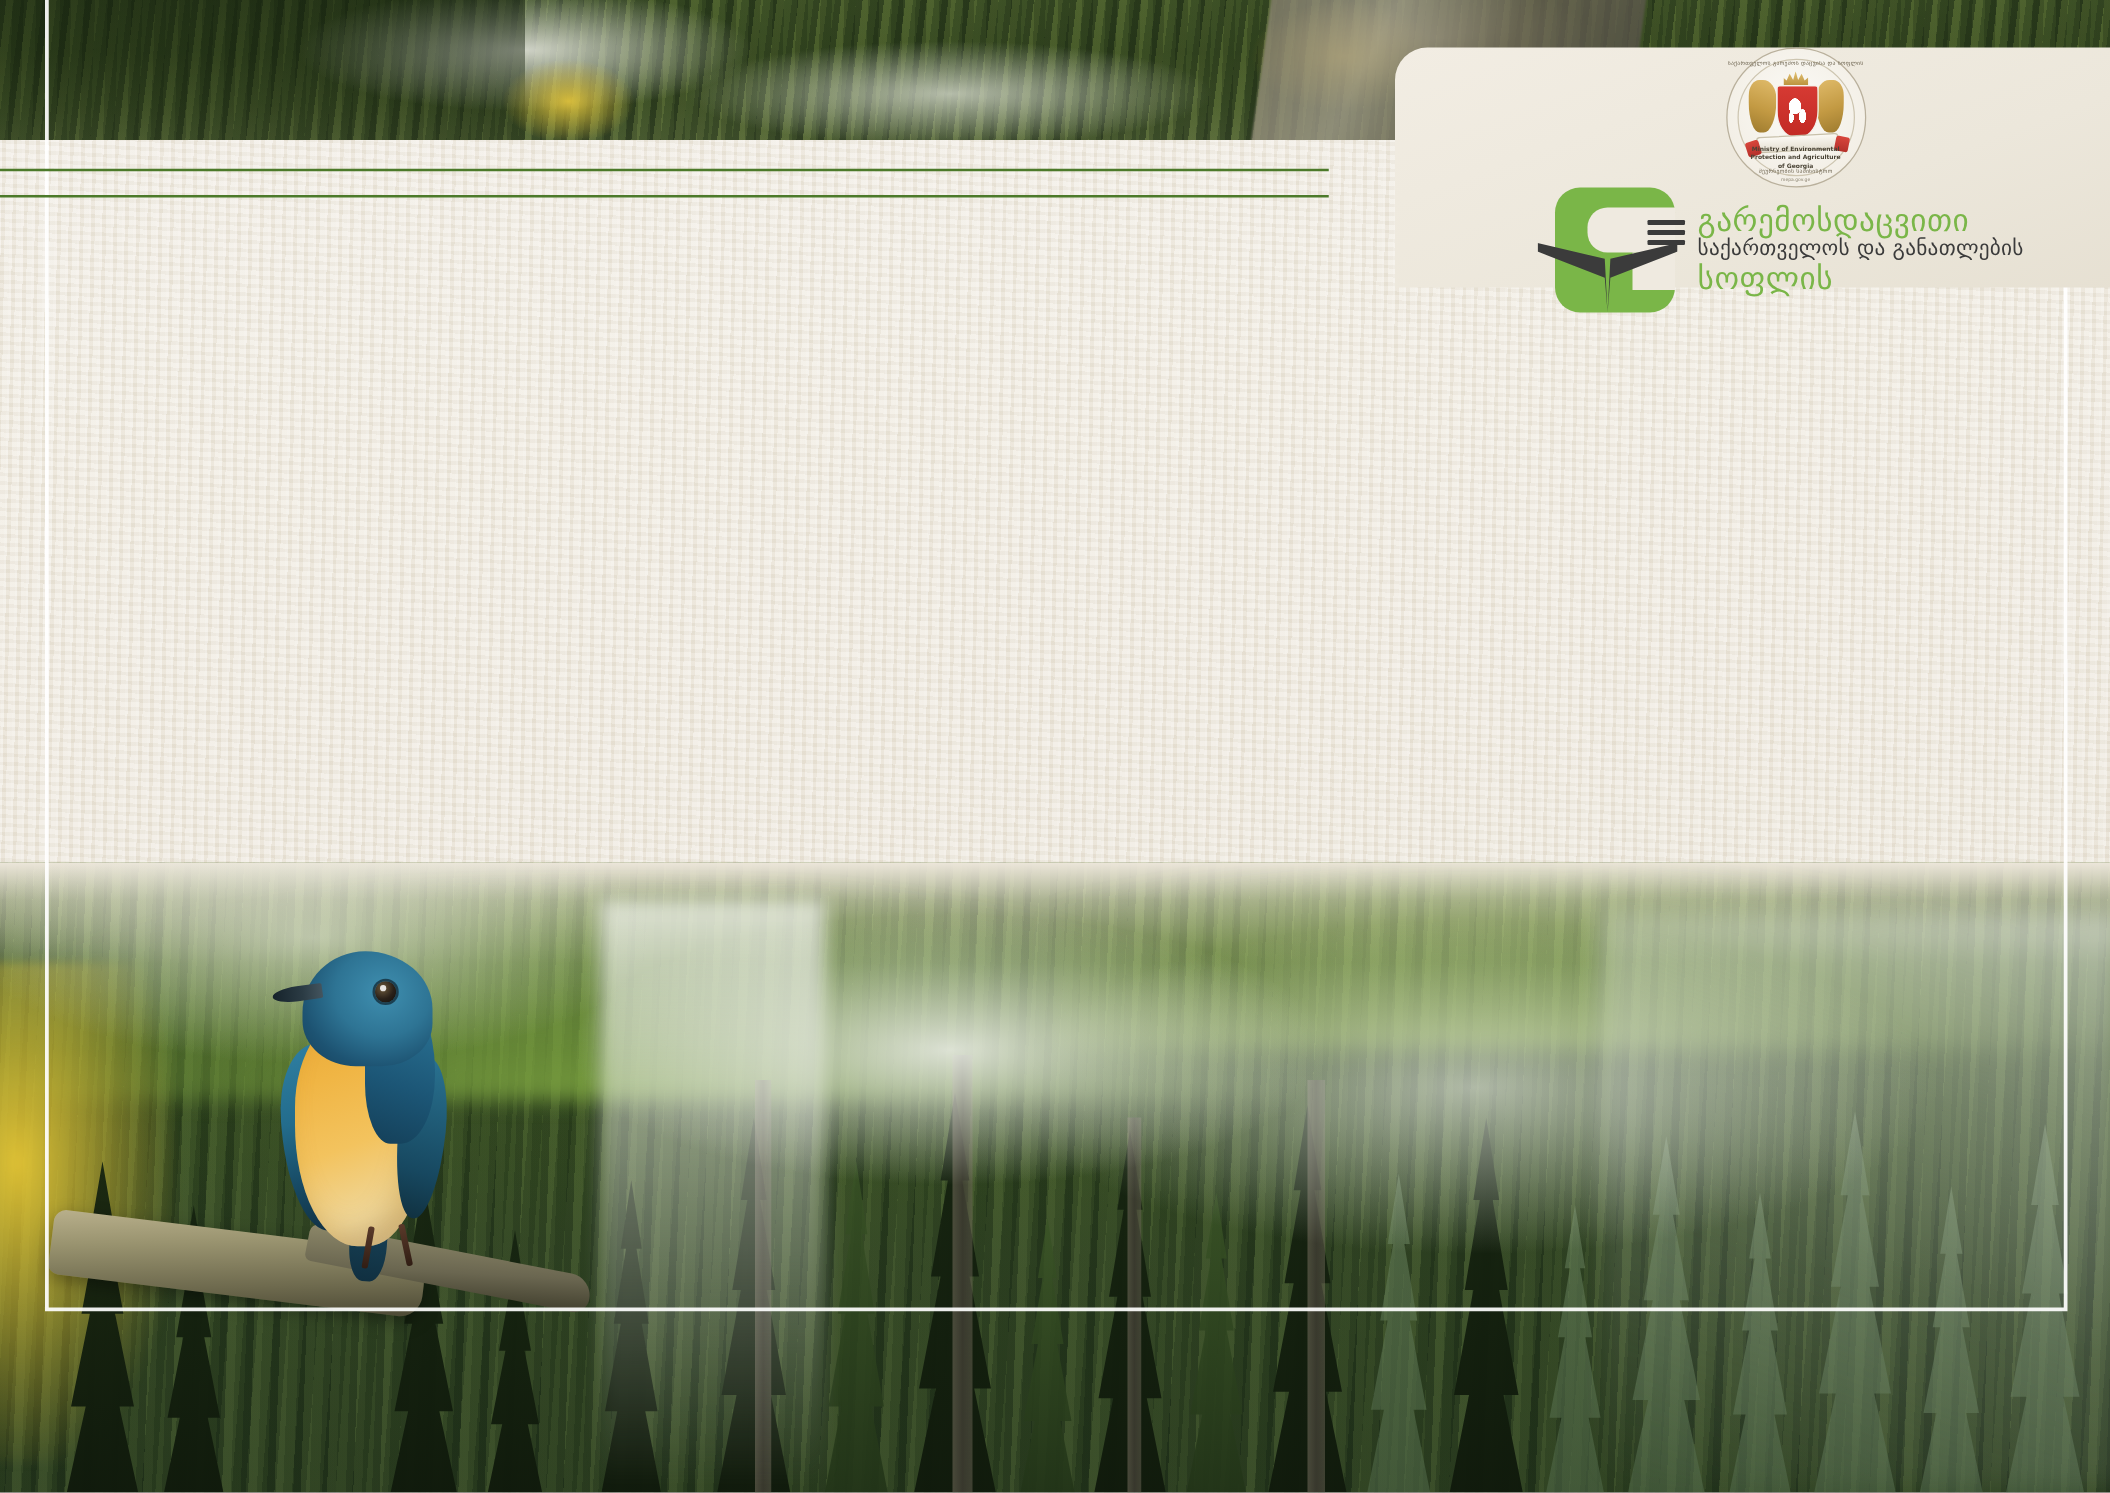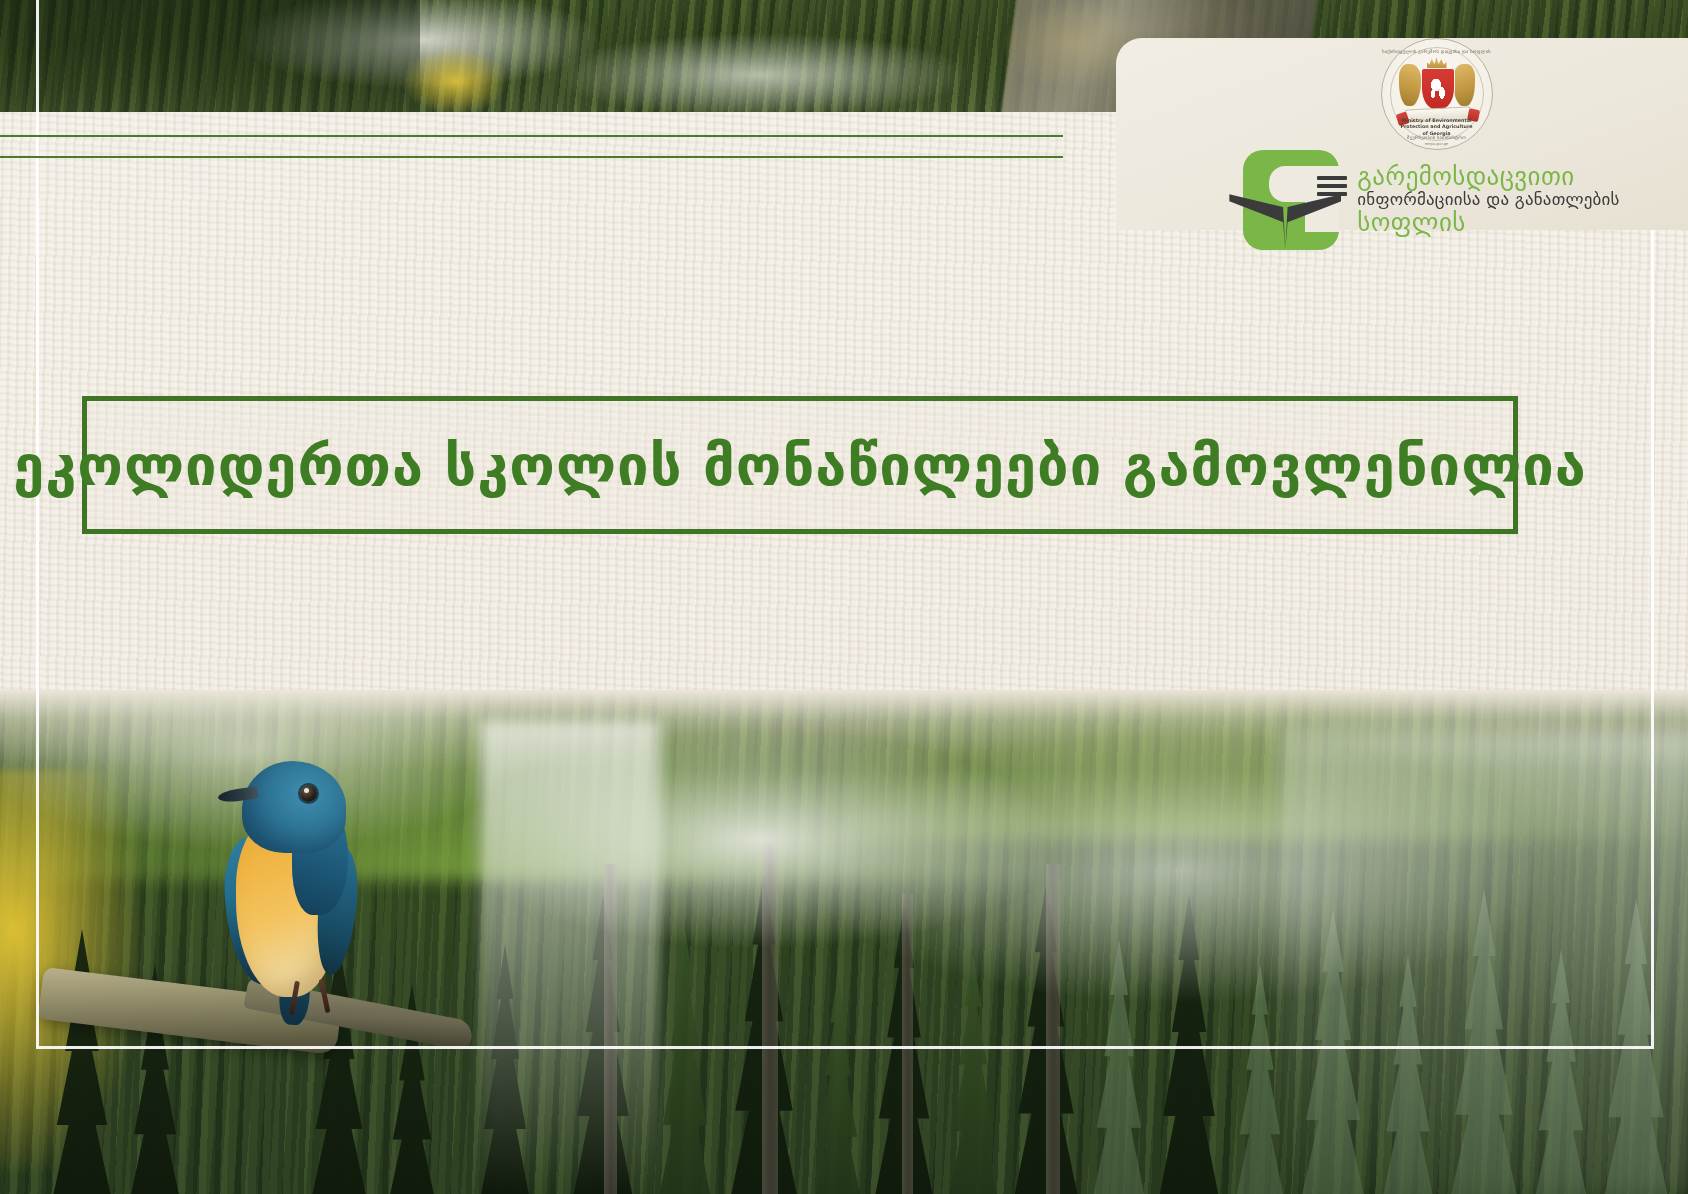--- a/index.html
+++ b/index.html
@@ -479,24 +479,21 @@
         <div class="eiec-gap"></div>
         <div class="eiec-book"></div>
         <div class="eiec-lines">
             <i></i>
             <i></i>
             <i></i>
           </div>
       </div>
       <div class="eiec-text">
         <div class="eiec-l1">გარემოსდაცვითი</div>
-        <div class="eiec-l2">ინფორმაციისა და განათლების</div>
+        <div class="eiec-l2">საქართველოს და განათლების</div>
         <div class="eiec-l3">სოფლის</div>
       </div>
     </div>
 
   </div>
 
-  <div class="title-box">
-    <div class="title-text">ეკოლიდერთა სკოლის მონაწილეები გამოვლენილია</div>
-  </div>
 
 </div>
 
 </body></html>

